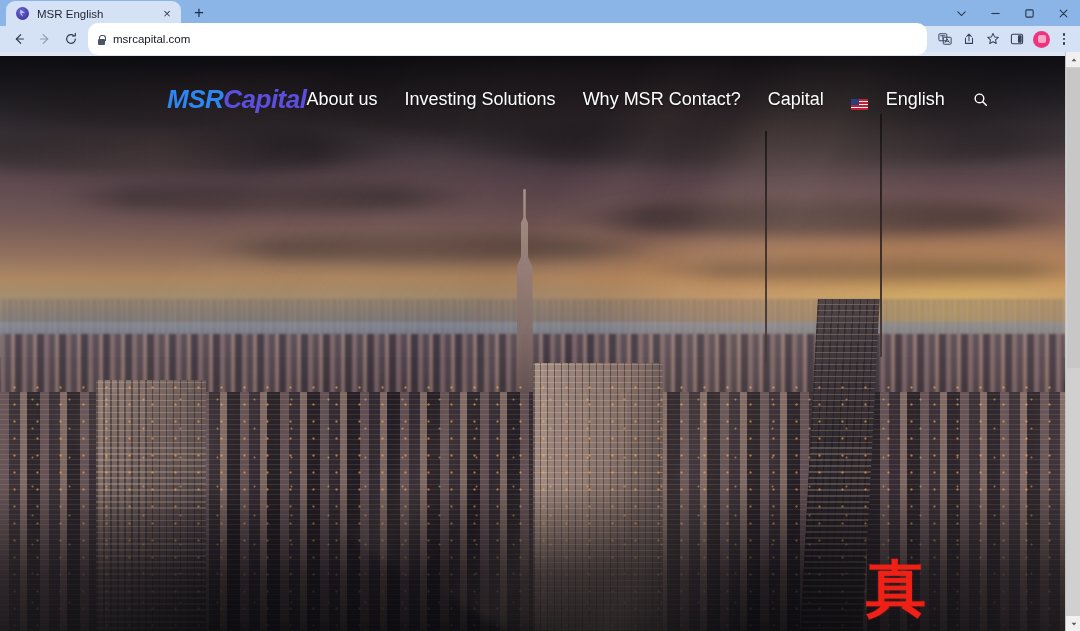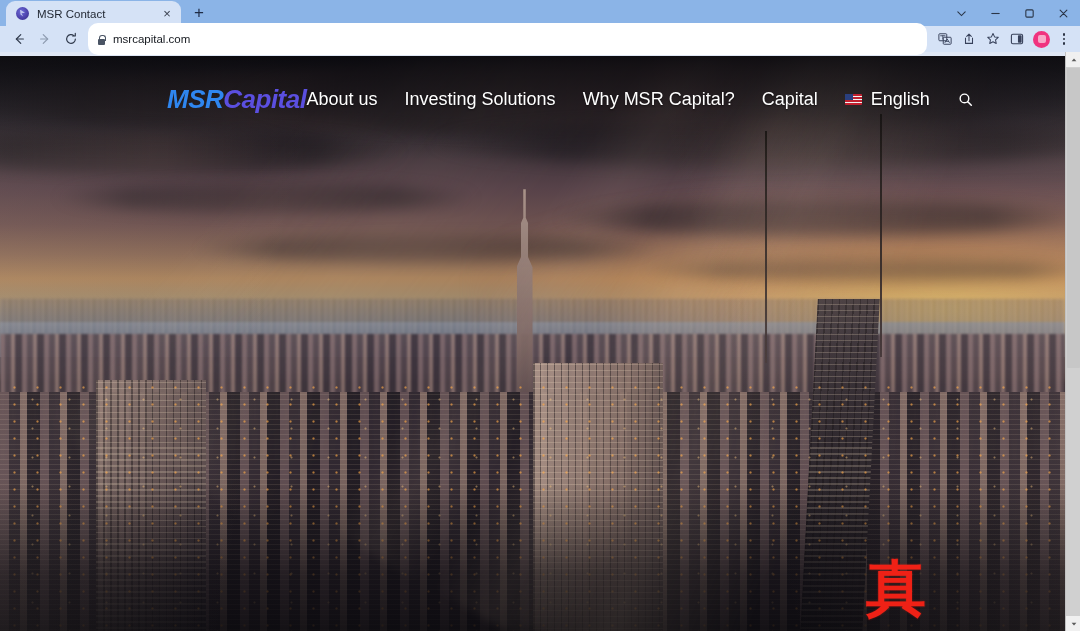--- a/index.html
+++ b/index.html
@@ -324,21 +324,21 @@
   .logo .cap { color: #5b4fe0; }
   .nav {
     margin-left: auto; margin-right: 158px;
     display: flex; align-items: center; gap: 27px;
   }
   .nav a {
     color: #ffffff; font-size: 18px;
     text-decoration: none; white-space: nowrap;
     text-shadow: 0 1px 2px rgba(0,0,0,.55);
   }
-  .lang { display: flex; align-items: center; gap: 9px; }
+  .lang { display: flex; align-items: flex-end; gap: 18px; }
   .flag {
     width: 17px; height: 11px; flex: 0 0 17px;
     background:
       linear-gradient(180deg,
         #c0202f 0 14.2%, #f2f2f2 14.2% 28.5%,
         #c0202f 28.5% 42.8%, #f2f2f2 42.8% 57.1%,
         #c0202f 57.1% 71.4%, #f2f2f2 71.4% 85.7%,
         #c0202f 85.7% 100%);
     position: relative; border-radius: 1px;
   }
@@ -386,21 +386,21 @@
   }
 </style>
 </head>
 <body>
 
 <div class="browser">
 
   <div class="tabstrip">
     <div class="tab">
       <span class="tab-favicon"></span>
-      <span class="tab-title">MSR Contact</span>
+      <span class="tab-title">MSR English</span>
       <span class="tab-close">×</span>
     </div>
     <div class="newtab">+</div>
     <div class="winctl">
       <div class="winbtn">
         <svg width="11" height="11" viewBox="0 0 12 12">
             <path d="M2 4.2 L6 8.2 L10 4.2" stroke="currentColor" stroke-width="1.2" fill="none" stroke-linecap="round"></path>
           </svg>
       </div>
       <div class="winbtn">
@@ -532,21 +532,21 @@
         <div class="topshade"></div>
       </div>
 
       <div class="siteheader">
         <div class="logo">
           <span class="msr">MSR</span><span class="cap">Capital</span>
         </div>
         <nav class="nav">
           <a href="#">About us</a>
           <a href="#">Investing Solutions</a>
-          <a href="#">Why MSR Capital?</a>
+          <a href="#">Why MSR Contact?</a>
           <a href="#">Capital</a>
           <a href="#" class="lang">
             <span class="flag"></span>
             <span>English</span>
           </a>
           <a href="#" class="search-icon">
             <svg width="15" height="15" viewBox="0 0 16 16">
               <circle cx="6.9" cy="6.9" r="4.6" stroke="currentColor" stroke-width="1.5" fill="none"></circle>
               <path d="M10.4 10.4 L14.2 14.2" stroke="currentColor" stroke-width="1.6" stroke-linecap="round"></path>
             </svg>

